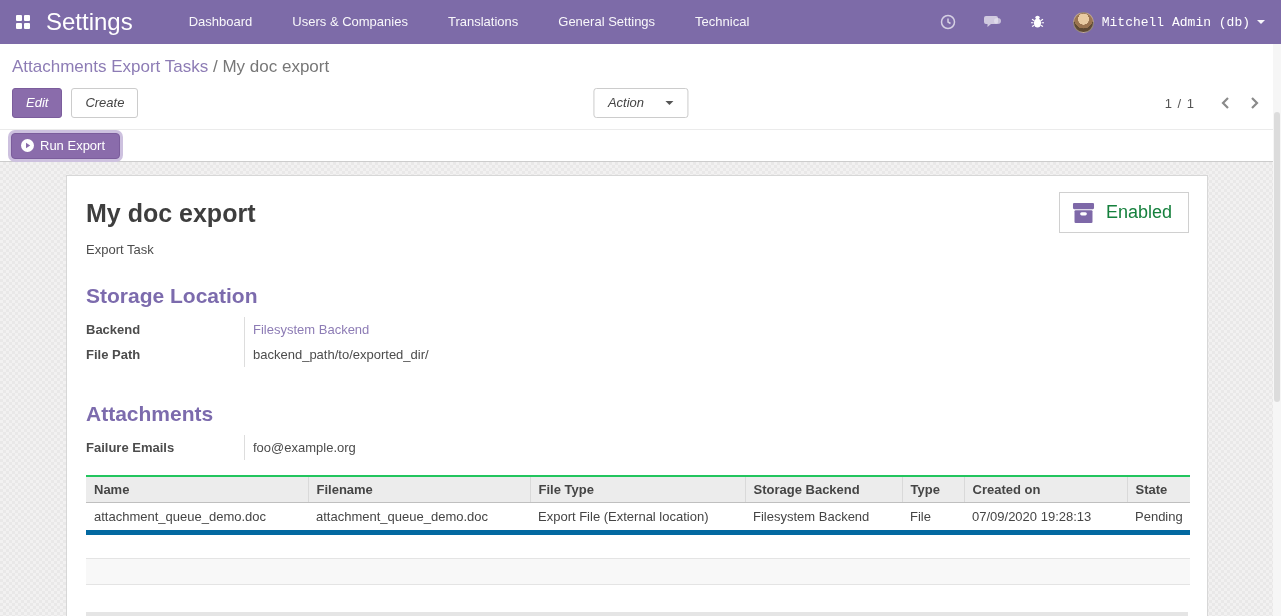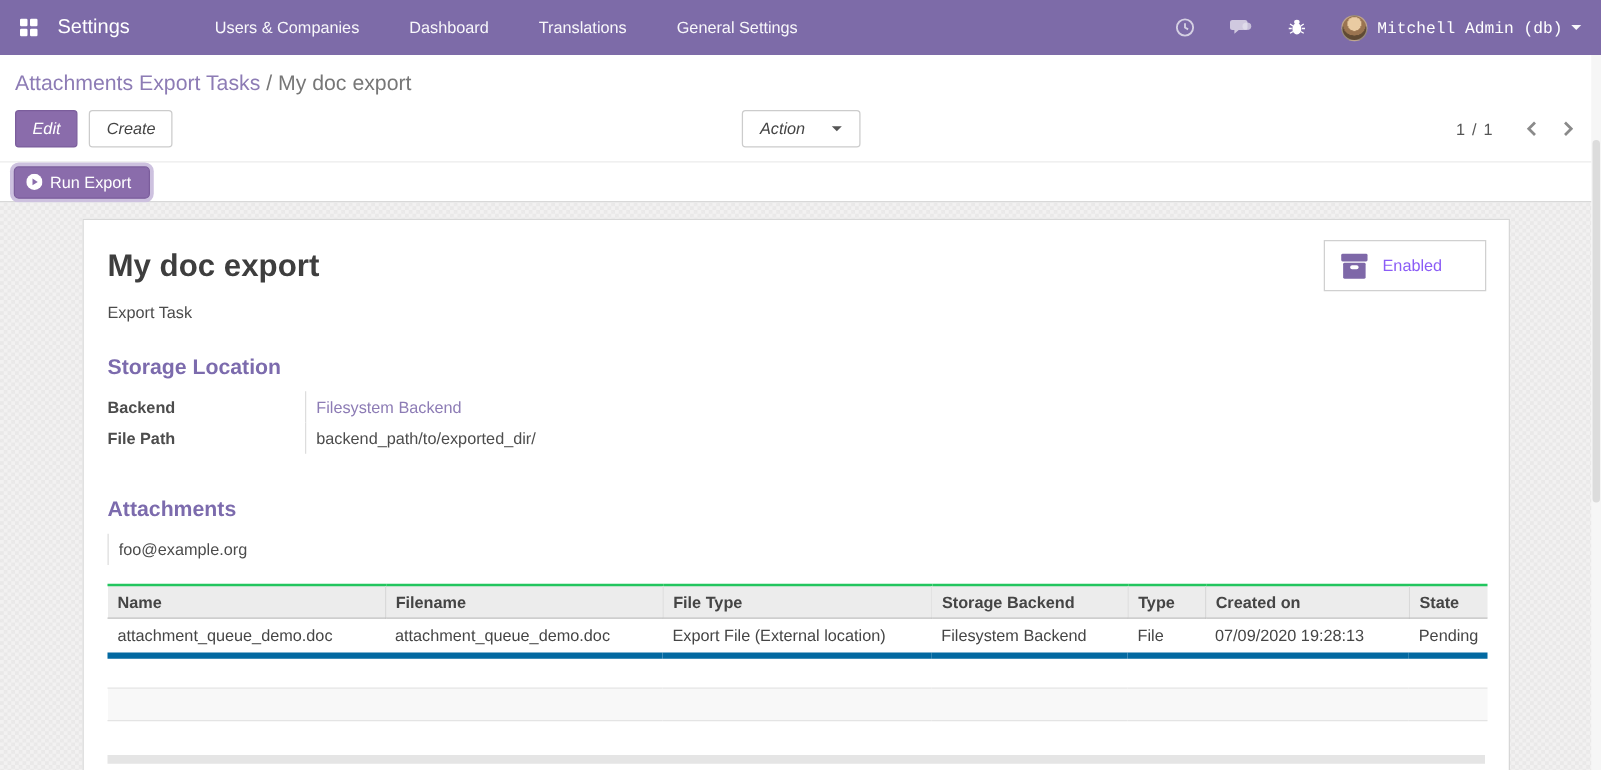--- a/index.html
+++ b/index.html
@@ -15,21 +15,21 @@
     height:44px; background:#7d6ba8; color:#fff;
     display:flex; align-items:center; padding:0 12px;
     position:relative;
   }
   .apps-icon {
     width:14px; height:14px; display:grid;
     grid-template-columns:6px 6px; grid-template-rows:6px 6px; gap:2px;
     margin:0 16px 0 4px; cursor:pointer;
   }
   .apps-icon b { background:#fff; border-radius:1px; }
-  .app-title { font-size:16px; font-weight:400; margin-right:48px; cursor:pointer; }
+  .app-title { font-size:24px; font-weight:400; margin-right:36px; cursor:pointer; }
   .nav-menu { display:flex; font-size:13px; }
   .nav-item { padding:0 20px; line-height:44px; cursor:pointer; color:rgba(255,255,255,0.95); }
   .nav-right { margin-left:auto; display:flex; align-items:center; }
   .nav-icon-btn { padding:0 14px; cursor:pointer; display:flex; align-items:center; opacity:0.8; }
   .nav-icon-btn.bright { opacity:1; }
   .user-menu { display:flex; align-items:center; padding:0 4px 0 14px; cursor:pointer; font-size:13px;font-family:Liberation Mono, monospace; }
   .avatar {
     width:21px; height:21px; border-radius:50%;
     background:radial-gradient(circle at 50% 32%, #e9cba2 0 34%, #9a7450 35% 58%, #5f4a33 59%);
     border:1px solid rgba(255,255,255,0.35); margin-right:8px;
@@ -89,23 +89,23 @@
     background:#fff; border:1px solid #d7d7d7; padding:22px 19px; overflow:hidden;
   }
   .sheet-title { font-size:25px; font-weight:bold; color:#3e3e3e; margin:0; line-height:30px; }
   .sheet-subtitle { font-size:13px; color:#4c4c4c; margin-top:14px; }
 
   .stat-button {
     position:absolute; top:16px; right:18px; width:130px; height:41px;
     background:#fff; border:1px solid #d0d0d0; cursor:pointer;
     display:flex; align-items:center; gap:11px; padding:0 12px;
   }
-  .stat-label { font-size:13px; color:#8b5cf6; }
-
-  .section-heading { font-size:17px; font-weight:bold; color:#7c6bad; margin:27px 0 9px 0; }
+  .stat-label { font-size:18px; color:#15803d; }
+
+  .section-heading { font-size:21px; font-weight:bold; color:#7c6bad; margin:27px 0 9px 0; }
   .section-heading.second { margin-top:35px; }
 
   .field-grid { display:grid; grid-template-columns:158px 1fr; }
   .flabel { font-weight:bold; font-size:13px; color:#4c4c4c; padding:5px 0; }
   .fvalue { font-size:13px; color:#4c4c4c; border-left:1px solid #ddd; padding:5px 0 5px 8px; }
   .fvalue .value-link { color:#8d7cb5; cursor:pointer; text-decoration:none; }
 
   
   .o2m-table { width:100%; border-collapse:collapse; table-layout:fixed; margin-top:15px; font-size:13px; }
   .o2m-table th {
@@ -135,24 +135,25 @@
 
 <div class="navbar">
   <div class="apps-icon">
       <b></b>
       <b></b>
       <b></b>
       <b></b>
     </div>
   <div class="app-title">Settings</div>
   <div class="nav-menu">
+    <div class="nav-item">Dashboard</div>
     <div class="nav-item">Users &amp; Companies</div>
-    <div class="nav-item">Dashboard</div>
     <div class="nav-item">Translations</div>
     <div class="nav-item">General Settings</div>
+    <div class="nav-item">Technical</div>
   </div>
   <div class="nav-right">
     <div class="nav-icon-btn">
       <svg width="16" height="16" viewBox="0 0 16 16" fill="none" stroke="rgba(255,255,255,0.85)" stroke-width="1.5">
         <circle cx="8" cy="8" r="6.5"></circle>
         <path d="M8 4.5 V8 L10.5 9.5"></path>
       </svg>
     </div>
     <div class="nav-icon-btn">
       <svg width="18" height="16" viewBox="0 0 18 16" fill="rgba(255,255,255,0.8)">
@@ -236,20 +237,21 @@
       <div class="flabel">Backend</div>
       <div class="fvalue">
         <span class="value-link">Filesystem Backend</span>
       </div>
       <div class="flabel">File Path</div>
       <div class="fvalue">backend_path/to/exported_dir/</div>
     </div>
 
     <div class="section-heading second">Attachments</div>
     <div class="field-grid">
+      <div class="flabel">Failure Emails</div>
       <div class="fvalue">foo@example.org</div>
     </div>
 
     <table class="o2m-table">
       <colgroup>
         <col style="width:222px">
           <col style="width:222px">
           <col style="width:215px">
         <col style="width:157px">
           <col style="width:62px">

